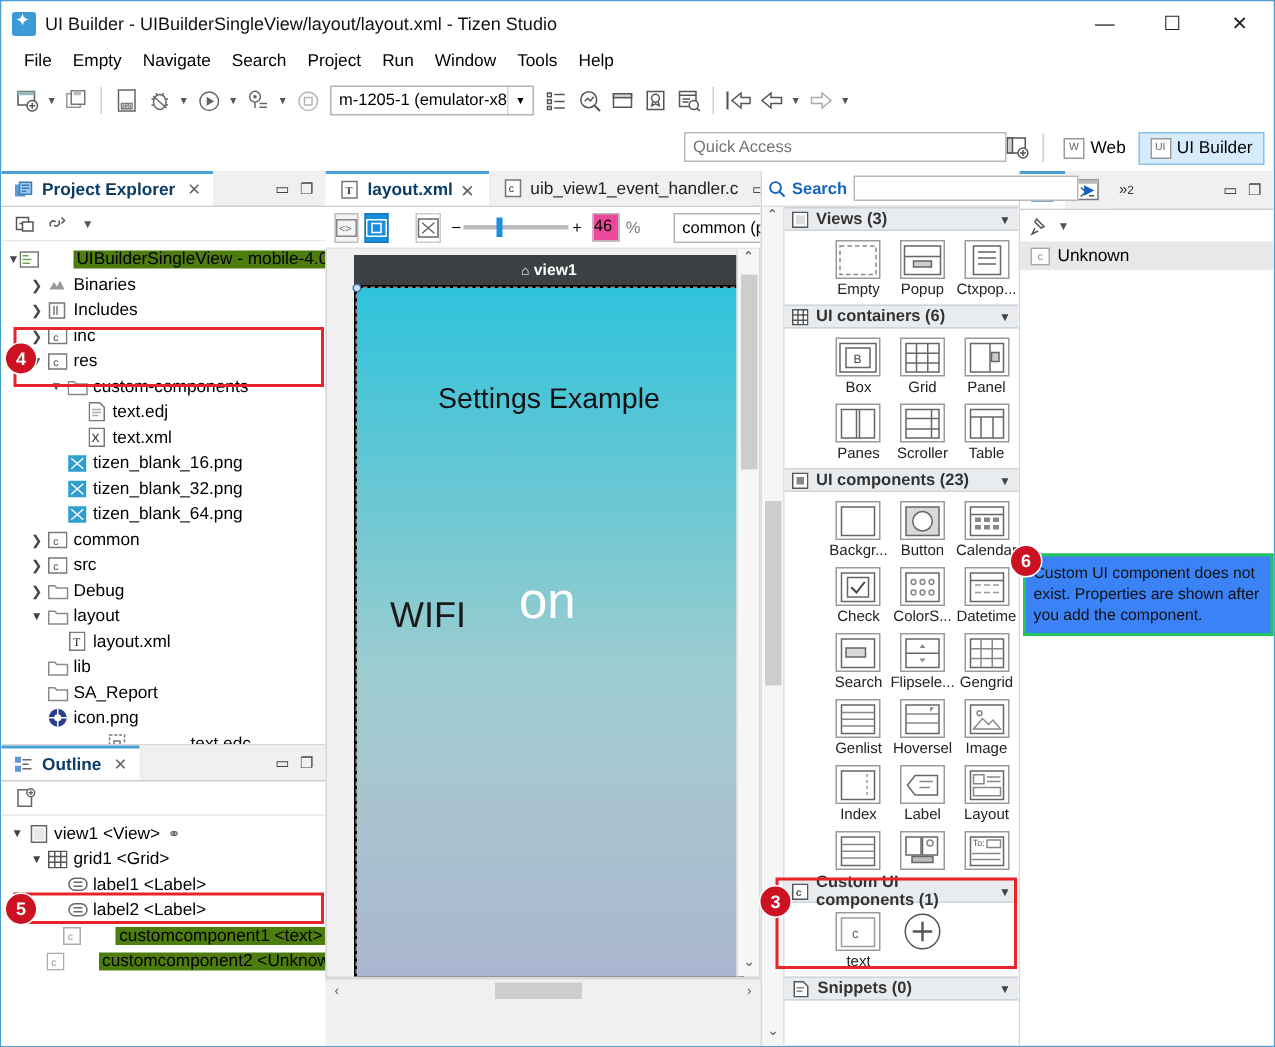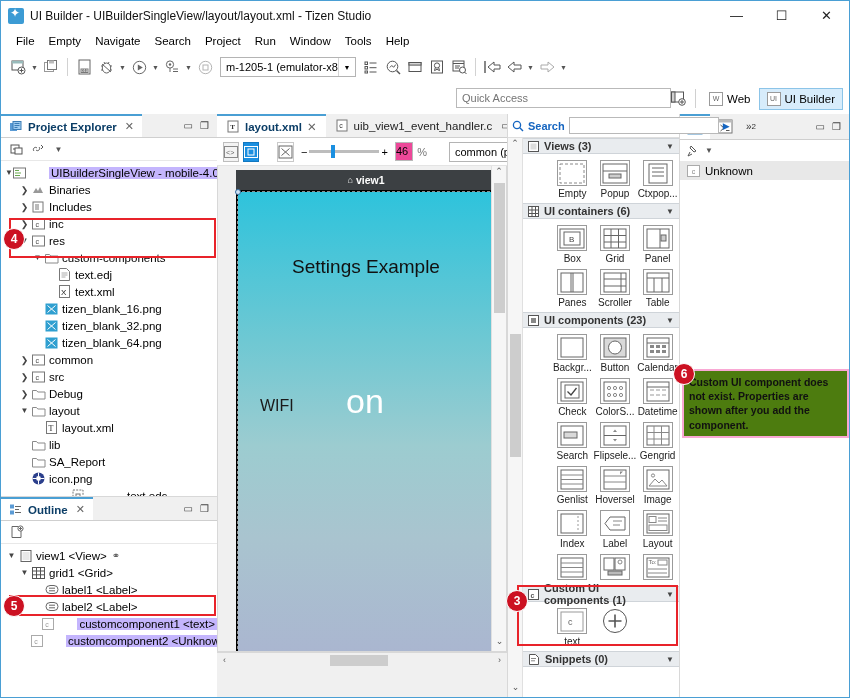--- a/index.html
+++ b/index.html
@@ -87,21 +87,21 @@
   .ptoolbar .i { width:17px; height:17px; display:flex; align-items:center;
               justify-content:center; color:#555; font-size:12px; }
   .tree { flex:1; overflow:hidden; background:#fff; padding-top:3px;
           position:relative; }
   .trow { height:17px; display:flex; align-items:center; font-size:11.5px;
           white-space:nowrap; }
   .tw { width:13px; display:flex; align-items:center; justify-content:center;
         font-size:8px; color:#444; }
   .tico { width:15px; height:14px; display:flex; align-items:center;
           justify-content:center; margin-right:3px; }
-  .trow.sel-grey .tlabel { background:#c4b5fd; padding:0 2px;margin-left:20px; }
+  .trow.sel-grey .tlabel { background:#4d7c0f; padding:0 2px;margin-left:20px; }
 
   
   .centercol { flex:1; display:flex; flex-direction:column; min-width:0;
                background:#f0f0f0; }
   .etabs { height:24px; display:flex; background:#f0f0f0;
            border-bottom:1px solid #cfcfcf; }
   .etab { display:flex; align-items:center; gap:5px; padding:0 9px; font-size:11.5px;
           background:#f0f0f0; color:#222; }
   .etab.active { background:#fff; border-top:2px solid #4a9fd4; color:#0b3d66;
                  font-weight:bold; }
@@ -180,22 +180,22 @@
   .rlist { flex:1; }
   .rrow { height:18px; background:#e8e8e8; display:flex; align-items:center;
           gap:5px; padding-left:7px; font-size:11.5px; }
 
   
   .annbox { position:absolute; border:2px solid #e8232a; pointer-events:none; }
   .badge { position:absolute; width:22px; height:22px; border-radius:50%;
            background:#cc1122; color:#fff; font-size:12px; font-weight:bold;
            display:flex; align-items:center; justify-content:center;
            border:1px solid #fff; }
-  .callout { position:absolute; background:#4d7c0f; border:2px solid #f9a8d4;
-           font-size:10.5px; line-height:1.35; padding:4px 5px; color:#111;font-weight:bold; }
+  .callout { position:absolute; background:#3b82f6; border:2px solid #22c55e;
+           font-size:10.5px; line-height:1.35; padding:4px 5px; color:#111; }
 
   svg { display:block; }
 </style>
 </head>
 <body>
 
 <div class="app">
 
   <div class="titlebar">
     <div class="title-ico"></div>
@@ -755,21 +755,21 @@
 
       <div class="canvaswrap">
         <div class="phone">
           <div class="phone-title">
             <span style="font-size:9px;">⌂</span>
             <span>view1</span>
           </div>
           <div class="phone-body">
             <div class="ph-handle"></div>
             <div class="ph-label" style="left:0;right:0;top:64px;text-align:center;font-size:19px;color:#111;">Settings Example</div>
-            <div class="ph-label" style="left:22px;top:205px;font-size:16px;color:#1a1a1a;">WIFI</div>
+            <div class="ph-label" style="left:22px;top:205px;font-size:24px;color:#1a1a1a;">WIFI</div>
             <div class="ph-label" style="left:108px;top:190px;font-size:34px;color:#fff;">on</div>
           </div>
         </div>
         <div style="position:absolute;right:0;top:0;width:15px;height:100%;background:#f6f6f6;border-left:1px solid #e0e0e0;">
           <div style="height:15px;text-align:center;font-size:9px;color:#555;">⌃</div>
           <div style="position:absolute;left:2px;top:17px;width:11px;height:130px;background:#cdcdcd;"></div>
           <div style="position:absolute;bottom:0;left:0;width:15px;height:15px;text-align:center;font-size:9px;color:#555;">⌄</div>
         </div>
       </div>
 

